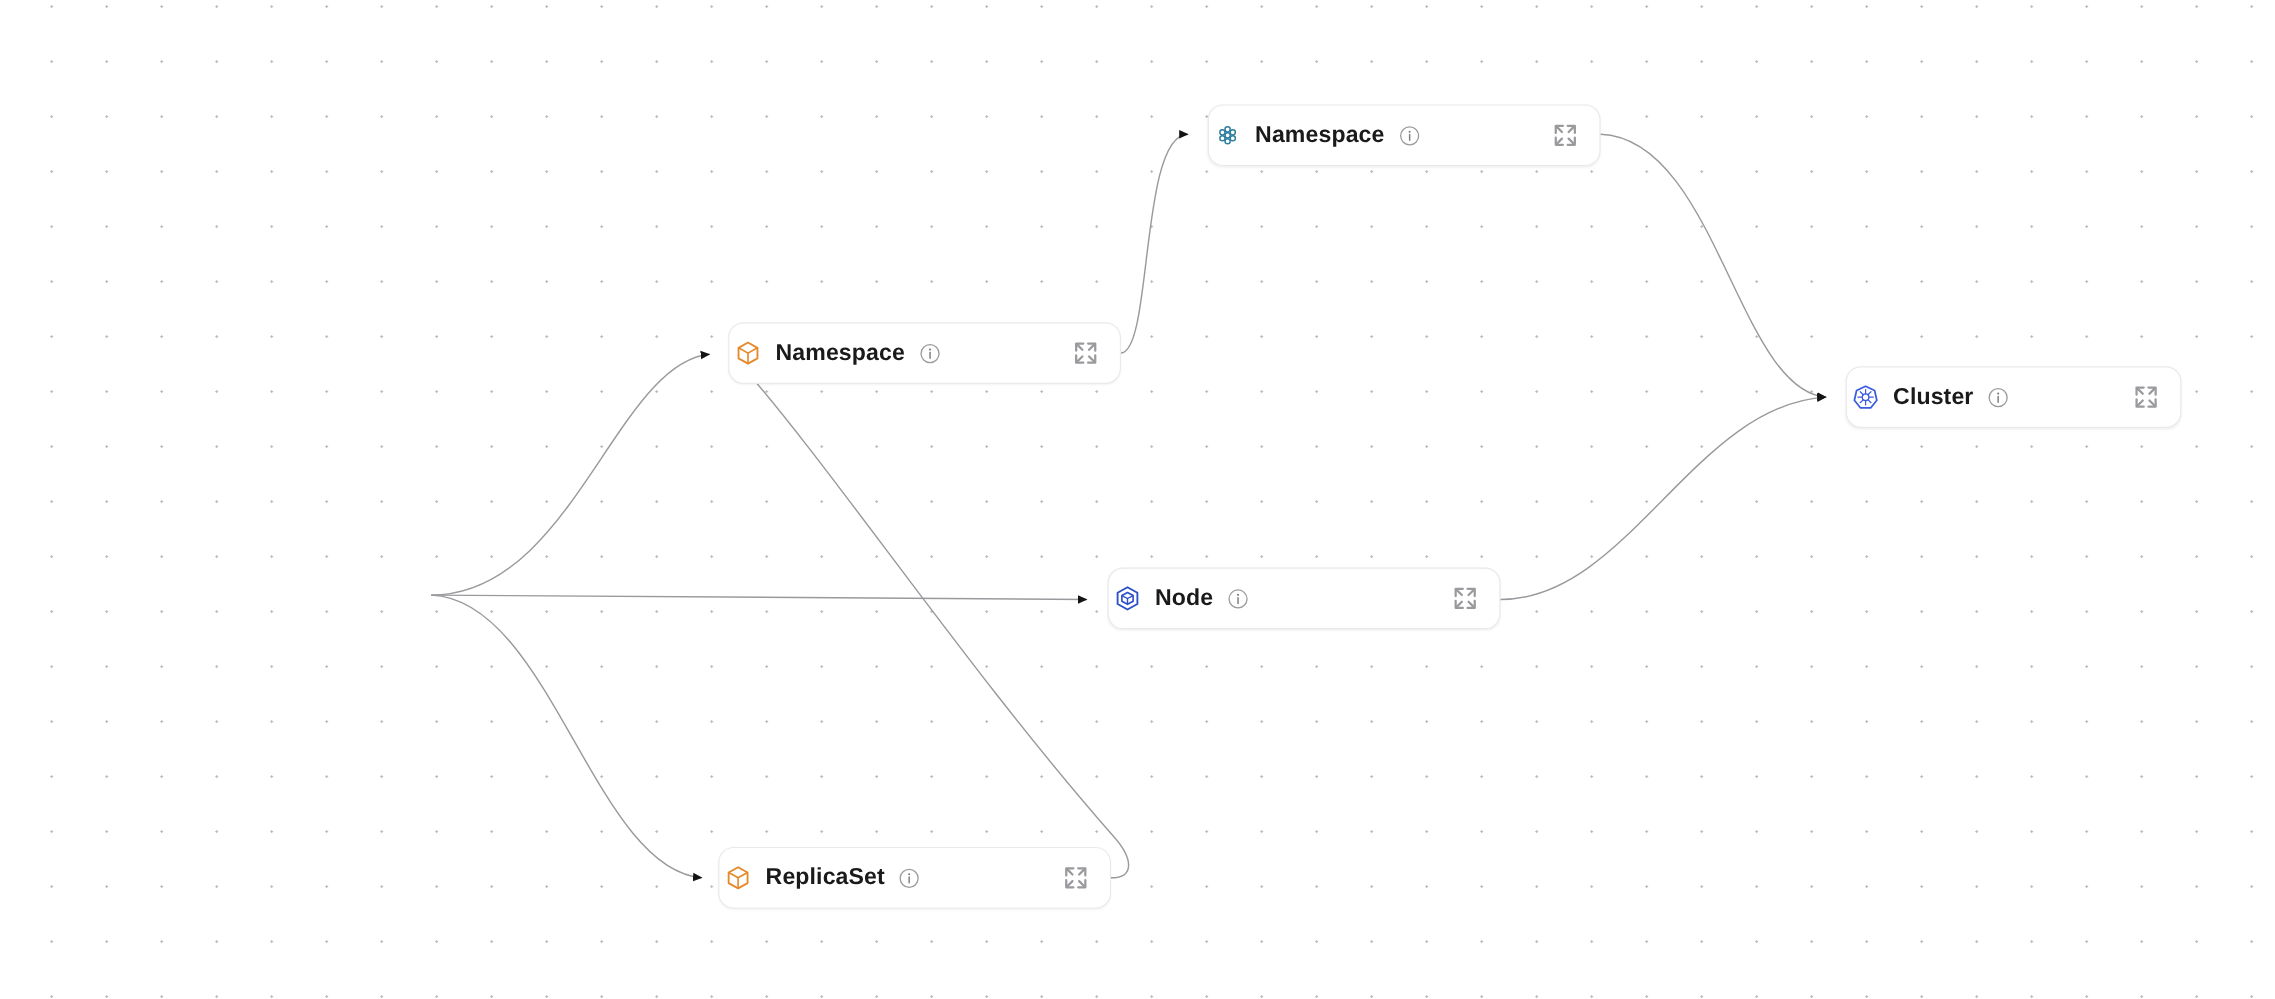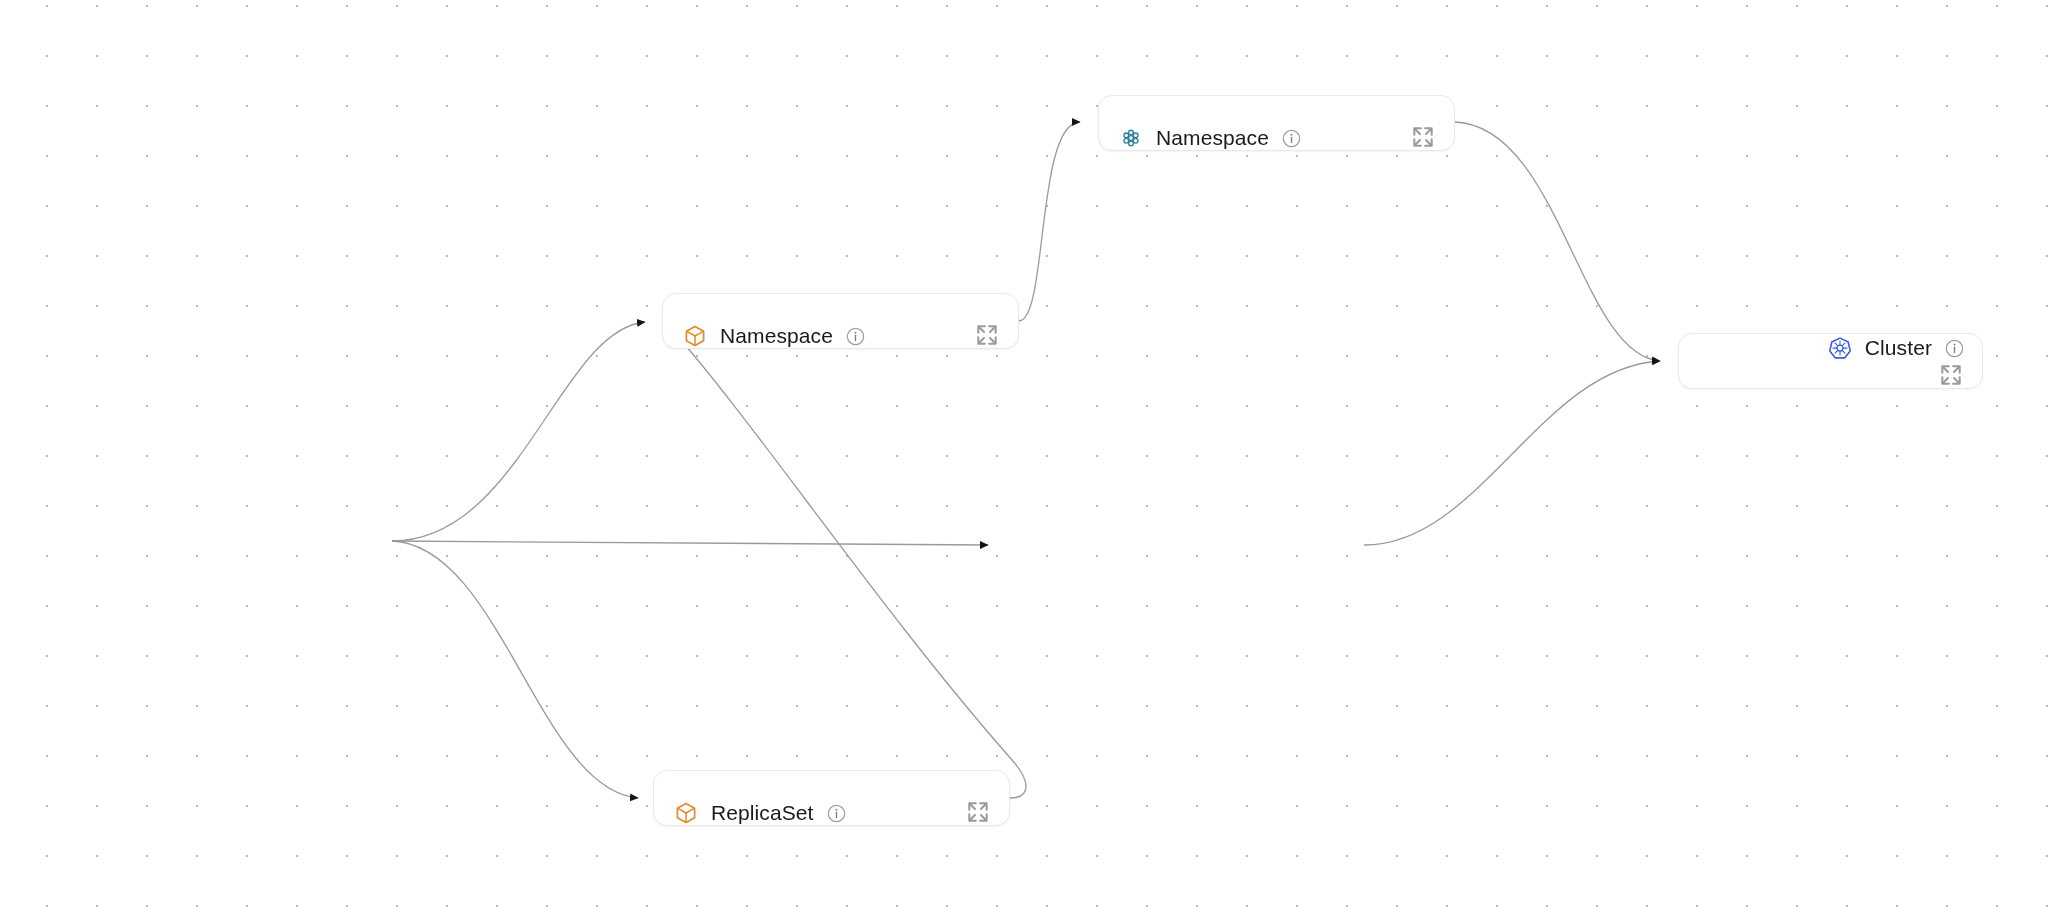--- a/index.html
+++ b/index.html
@@ -27,23 +27,24 @@
     pointer-events: none;
   }
   .gnode {
     position: absolute;
     box-sizing: border-box;
     background: #ffffff;
     border: 1px solid #e9e9ec;
     border-radius: 14px;
     box-shadow: 0 1px 2px rgba(16,24,40,0.05);
     display: flex;
-    align-items: flex-end;
-    padding: 0 18px 0 20px;
+    align-items: center;
+    padding: 0 18px 0 5px;
     height: 56px;
+    font-weight: bold;
   }
   .gnode .node-main {
     display: flex;
     align-items: center;
     gap: 13px;
     flex: 1 1 auto;
     min-width: 0;
   }
   .node-type-icon {
     width: 24px;
@@ -169,22 +170,44 @@
     </div>
     <svg class="expand-btn" viewBox="0 0 24 24">
       <path d="M10 4 L4 4 L4 10" fill="none" stroke="#9a9a9e" stroke-width="1.9" stroke-linecap="round" stroke-linejoin="round"></path>
       <path d="M14 4 L20 4 L20 10" fill="none" stroke="#9a9a9e" stroke-width="1.9" stroke-linecap="round" stroke-linejoin="round"></path>
       <path d="M10 20 L4 20 L4 14" fill="none" stroke="#9a9a9e" stroke-width="1.9" stroke-linecap="round" stroke-linejoin="round"></path>
       <path d="M14 20 L20 20 L20 14" fill="none" stroke="#9a9a9e" stroke-width="1.9" stroke-linecap="round" stroke-linejoin="round"></path>
       <path d="M4.9 4.9 L9.2 9.2 M19.1 4.9 L14.8 9.2 M4.9 19.1 L9.2 14.8 M19.1 19.1 L14.8 14.8" fill="none" stroke="#9a9a9e" stroke-width="1.9" stroke-linecap="round"></path>
     </svg>
   </div>
 
-
-  <div class="gnode" style="left:1678px; top:333px; width:305px;flex-direction:column;">
+  <div class="gnode" style="left:1007px; top:516px; width:357px;">
+    <div class="node-main">
+      <svg class="node-type-icon" viewBox="0 0 24 24">
+        <path d="M12 1.9 L21 6.9 L21 17.1 L12 22.1 L3 17.1 L3 6.9 Z" fill="none" stroke="#2b50c8" stroke-width="1.7" stroke-linejoin="round"></path>
+        <path d="M12 6.6 L17.1 9.4 L17.1 14.6 L12 17.4 L6.9 14.6 L6.9 9.4 Z" fill="none" stroke="#2b50c8" stroke-width="1.5" stroke-linejoin="round"></path>
+        <path d="M6.9 9.4 L12 12.1 L17.1 9.4 M12 12.1 L12 17.4" fill="none" stroke="#2b50c8" stroke-width="1.3"></path>
+      </svg>
+      <span class="node-label">Node</span>
+      <svg class="info-icon" viewBox="0 0 20 20">
+        <circle cx="10" cy="10" r="8.6" fill="none" stroke="#9b9b9f" stroke-width="1.25"></circle>
+        <circle cx="10" cy="6.1" r="1.02" fill="#7d7d82"></circle>
+        <path d="M10 8.8 L10 14.3" stroke="#7d7d82" stroke-width="1.4" stroke-linecap="round"></path>
+      </svg>
+    </div>
+    <svg class="expand-btn" viewBox="0 0 24 24">
+      <path d="M10 4 L4 4 L4 10" fill="none" stroke="#9a9a9e" stroke-width="1.9" stroke-linecap="round" stroke-linejoin="round"></path>
+      <path d="M14 4 L20 4 L20 10" fill="none" stroke="#9a9a9e" stroke-width="1.9" stroke-linecap="round" stroke-linejoin="round"></path>
+      <path d="M10 20 L4 20 L4 14" fill="none" stroke="#9a9a9e" stroke-width="1.9" stroke-linecap="round" stroke-linejoin="round"></path>
+      <path d="M14 20 L20 20 L20 14" fill="none" stroke="#9a9a9e" stroke-width="1.9" stroke-linecap="round" stroke-linejoin="round"></path>
+      <path d="M4.9 4.9 L9.2 9.2 M19.1 4.9 L14.8 9.2 M4.9 19.1 L9.2 14.8 M19.1 19.1 L14.8 14.8" fill="none" stroke="#9a9a9e" stroke-width="1.9" stroke-linecap="round"></path>
+    </svg>
+  </div>
+
+  <div class="gnode" style="left:1678px; top:333px; width:305px;">
     <div class="node-main">
       <svg class="node-type-icon" viewBox="0 0 24 24">
         <path d="M12 2.1 L20.2 6.05 L22.2 14.9 L16.6 21.9 L7.4 21.9 L1.8 14.9 L3.8 6.05 Z" fill="none" stroke="#3a5ce0" stroke-width="1.6" stroke-linejoin="round"></path>
         <circle cx="12" cy="12.1" r="3.0" fill="none" stroke="#3a5ce0" stroke-width="1.2"></circle>
         <g stroke="#3a5ce0" stroke-width="1.1" stroke-linecap="round">
           <path d="M12 9.1 L12 5.1"></path>
           <path d="M12 15.1 L12 19.1"></path>
           <path d="M9 12.1 L5 12.1"></path>
           <path d="M15 12.1 L19 12.1"></path>
           <path d="M9.9 9.9 L7.1 7.1"></path>

